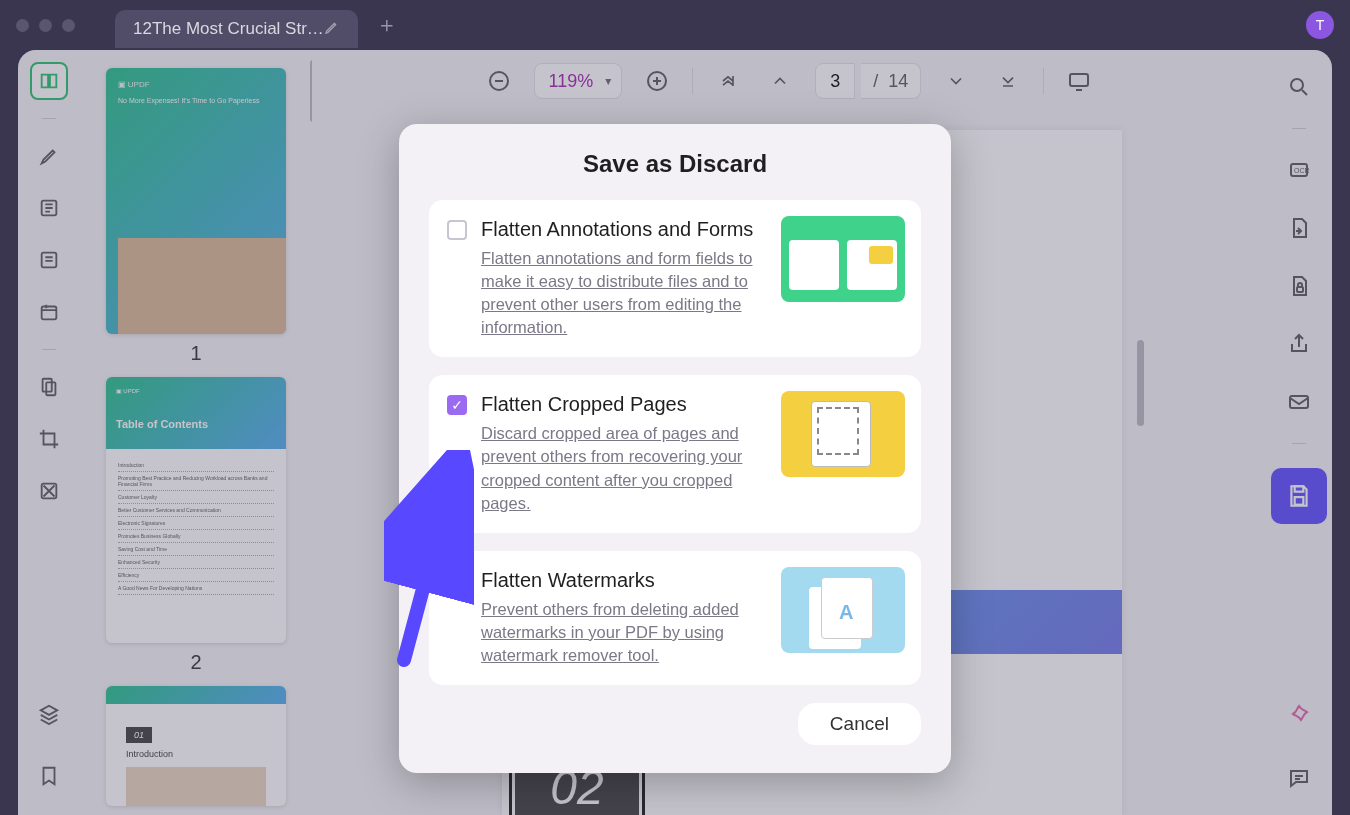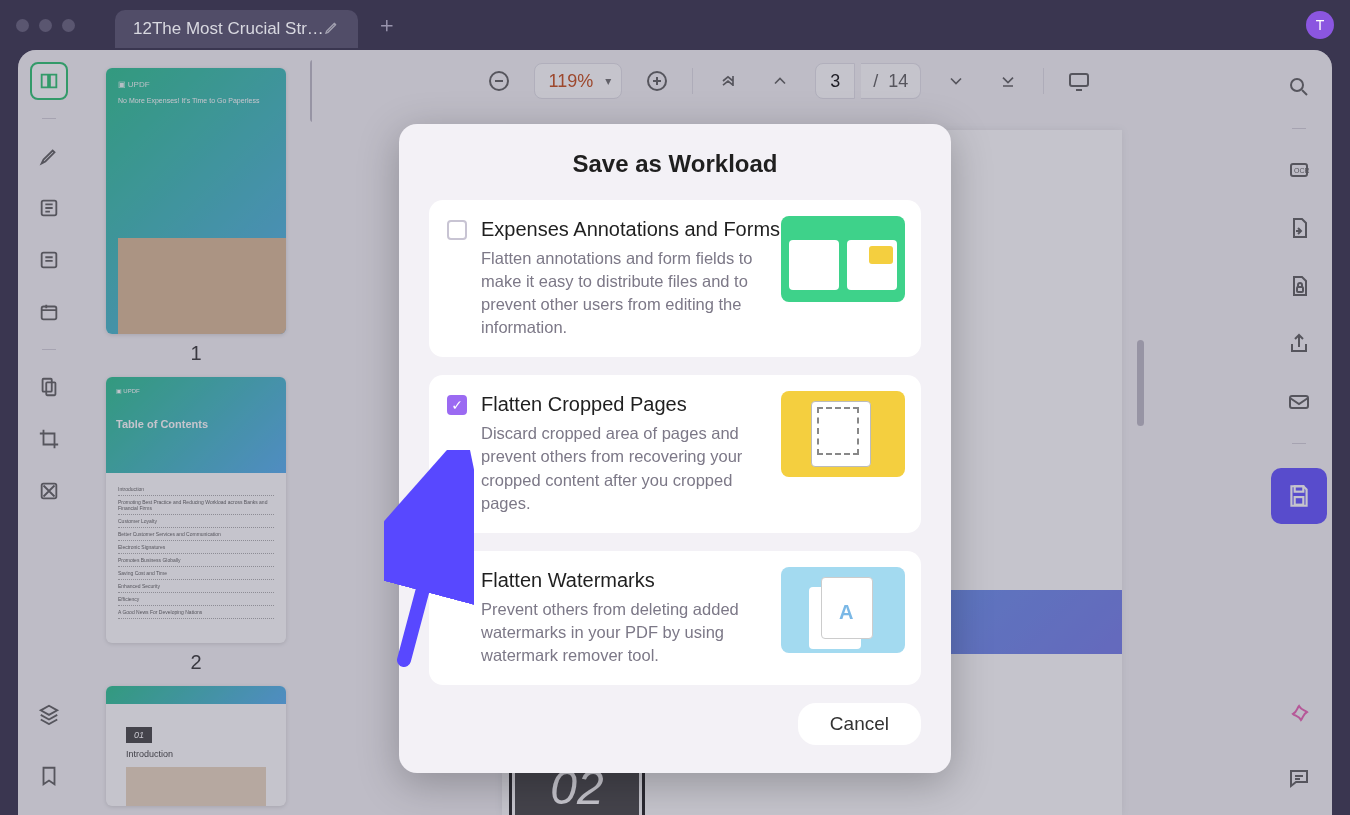--- a/index.html
+++ b/index.html
@@ -24,29 +24,29 @@
 .thumbs { width:232px; padding:18px 10px 0 10px; overflow:hidden; position:relative; }
 .thumb { margin-bottom:12px; }
 .thumb .page { width:180px; height:266px; margin:0 auto; border-radius:6px; box-shadow:0 1px 4px rgba(0,0,0,.15); overflow:hidden; background:#fff; position:relative; }
 .thumb .num { text-align:center; font-size:20px; color:#2a2a2a; margin-top:8px; }
 .thumb.p3 .page { height:120px; }
 .cover1 { background:linear-gradient(135deg,#1fbf88 0%,#4caaf0 100%); color:#fff; height:100%; padding:12px 12px 0 12px; font-size:11px; }
 .cover1 .badge { font-size:8px; opacity:.9; }
 .cover1 h4 { font-size:14px; line-height:1.25; margin-top:32px; font-weight:700; }
 .cover1 .sub { font-size:7px; margin-top:8px; }
 .cover1 .photo { position:absolute; left:12px; right:0; bottom:0; height:96px; background:#d8b690; }
-.toc { height:96px; background:linear-gradient(135deg,#1fbf88 0%,#4caaf0 100%); color:#fff; font-size:10px; padding:10px; }
+.toc { height:72px; background:linear-gradient(135deg,#1fbf88 0%,#4caaf0 100%); color:#fff; font-size:10px; padding:10px; }
 .tocBody { padding:10px 12px; font-size:5px; color:#555; }
 .tocBody div { display:flex; justify-content:space-between; border-bottom:.5px dotted #aaa; padding:3px 0; }
 .thumbscroll { position:absolute; top:10px; right:-4px; width:6px; height:62px; background:#b9b6c2; border-radius:3px; }
 
 .stage { flex:1; position:relative; background:#f4f3f6; }
 .toolbar { height:52px; display:flex; align-items:center; justify-content:center; gap:18px; padding-top:10px; }
 .tb { width:34px; height:34px; display:flex; align-items:center; justify-content:center; cursor:pointer; color:#555; }
-.zoom { height:36px; background:#fff; border:1px solid #e0dfe6; border-radius:8px; padding:0 28px 0 14px; font-size:18px; color:#c2410c; display:flex; align-items:center; position:relative; }
+.zoom { height:36px; background:#fff; border:1px solid #e0dfe6; border-radius:8px; padding:0 28px 0 14px; font-size:18px; color:#a21caf; display:flex; align-items:center; position:relative; }
 .zoom::after { content:"▾"; position:absolute; right:10px; font-size:12px; color:#666; }
 .pg { display:flex; align-items:center; gap:6px; }
 .pg input { width:40px; height:36px; border:1px solid #e0dfe6; border-radius:8px 0 0 8px; text-align:center; font-size:18px; background:#fff; }
 .pg .tot { height:36px; border:1px solid #e0dfe6; border-left:none; border-radius:0 8px 8px 0; padding:0 12px; display:flex; align-items:center; font-size:18px; color:#555; background:#fff; }
 .vline { width:1px; height:26px; background:#dcdbe2; }
 
 .doc { position:absolute; top:80px; left:190px; width:620px; bottom:0; background:#fff; box-shadow:0 0 8px rgba(0,0,0,.08); padding:24px; font-size:18px; line-height:1.95; color:#2a2a2a; text-align:justify; }
 .doc .big02 { position:absolute; top:620px; left:10px; width:130px; height:76px; background:#3a3a3a; color:#fff; font-style:italic; font-size:48px; display:flex; align-items:center; justify-content:center; border:3px solid #fff; outline:3px solid #111; }
 .docscroll { position:absolute; top:210px; right:-22px; width:7px; height:86px; background:#b9b6c2; border-radius:4px; }
 
@@ -57,21 +57,21 @@
 .rsb .bottom { margin-top:auto; padding-bottom:20px; display:flex; flex-direction:column; gap:28px; align-items:center; }
 
 .backdrop { position:absolute; inset:0; background:rgba(90,86,110,.35); border-radius:18px 18px 0 0; }
 .modal { position:absolute; top:74px; left:50%; transform:translateX(-50%); width:552px; background:#f3f1f6; border-radius:18px; padding:26px 30px 28px 30px; box-shadow:0 10px 40px rgba(0,0,0,.25); }
 .modal h2 { text-align:center; font-size:24px; font-weight:600; color:#1f1f1f; margin-bottom:22px; }
 .opt { background:#fff; border-radius:14px; padding:18px 18px; margin-bottom:18px; display:flex; gap:14px; align-items:flex-start; position:relative; overflow:hidden; }
 .opt .cb { width:20px; height:20px; border:2px solid #c8c4d3; border-radius:4px; flex-shrink:0; margin-top:2px; cursor:pointer; display:flex; align-items:center; justify-content:center; }
 .opt .cb.checked { background:#9b6af2; border-color:#9b6af2; color:#fff; font-size:14px; }
 .opt .txt { flex:1; }
 .opt .ttl { font-size:20px; font-weight:500; color:#1f1f1f; margin-bottom:6px; }
-.opt .desc { font-size:16.5px; color:#7c7887; line-height:1.4; padding-right:118px; }
+.opt .desc { font-size:16.5px; color:#7c7887; line-height:1.4; padding-right:118px;text-decoration:underline; }
 .opt .ill { position:absolute; right:16px; top:16px; width:124px; height:86px; border-radius:8px; }
 .ill.g { background:#3ed28a; }
 .ill.b { background:#a3daf0; }
 .ill.y { background:#f4cf3f; }
 .ill .inner { position:absolute; background:#fff; border-radius:4px; }
 .opt:last-of-type { margin-bottom:22px; }
 
 .btns { display:flex; justify-content:flex-end; gap:14px; }
 .btn { height:42px; padding:0 32px; border-radius:18px; font-size:19px; border:none; cursor:pointer; }
 .btn.cancel { background:#fff; color:#333; }
@@ -371,26 +371,26 @@
             <path d="M4 5h16v11H9l-5 4V5z"></path>
             <path d="M8 10h8M8 13h5"></path>
           </svg>
         </div>
     </div>
   </div>
 
   <div class="backdrop"></div>
 
   <div class="modal">
-    <h2>Save as Workload</h2>
+    <h2>Save as Discard</h2>
 
     <div class="opt">
       <div class="cb"></div>
       <div class="txt">
-        <div class="ttl">Expenses Annotations and Forms</div>
+        <div class="ttl">Flatten Annotations and Forms</div>
         <div class="desc">Flatten annotations and form fields to make it easy to distribute files and to prevent other users from editing the information.</div>
       </div>
       <div class="ill g">
         <div class="inner" style="left:8px;top:24px;width:50px;height:50px"></div>
         <div class="inner" style="right:8px;top:24px;width:50px;height:50px"></div>
         <div style="position:absolute;right:12px;top:30px;width:24px;height:18px;background:#f4cf3f;border-radius:3px"></div>
       </div>
     </div>
 
     <div class="opt">

